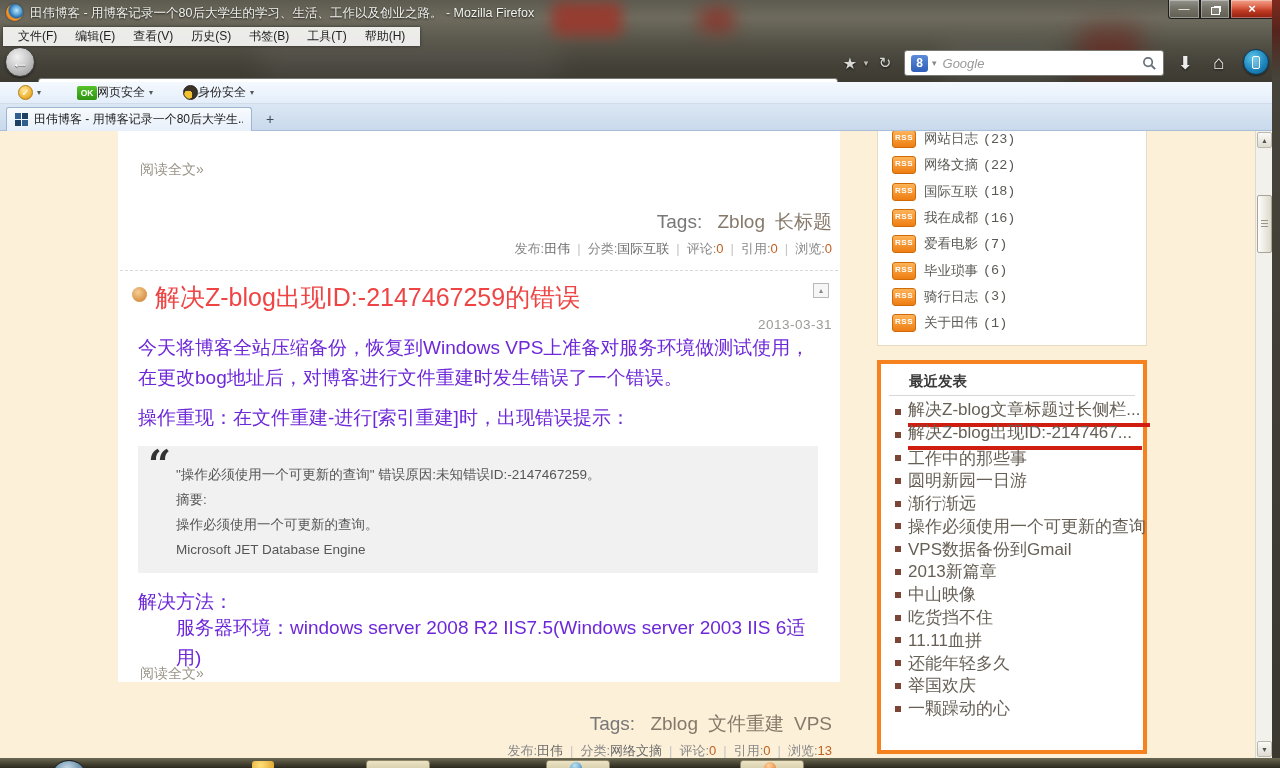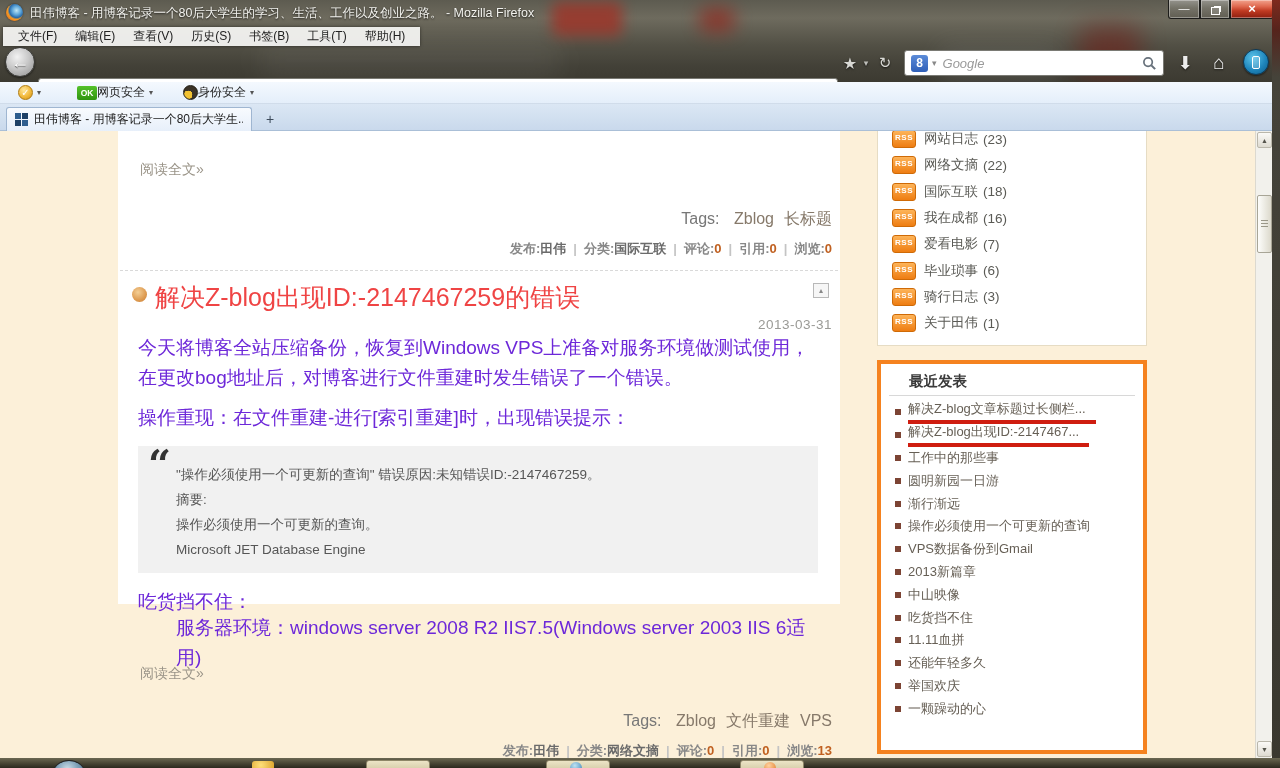--- a/index.html
+++ b/index.html
@@ -89,31 +89,31 @@
     border-radius:3px 3px 0 0; display:flex; align-items:center; padding:0 8px; }
   .favicon { width:13px; height:13px; margin-right:6px; flex:0 0 auto; display:grid;
     grid-template-columns:6px 6px; grid-template-rows:6px 6px; gap:1px; }
   .favicon i { background:#1d4066; } .favicon i:nth-child(1){background:#2e5d8e;} .favicon i:nth-child(4){background:#2e5d8e;}
   .tab-title { font-size:12px; color:#1c1c1c; white-space:nowrap; overflow:hidden; }
   .newtab { position:absolute; left:258px; top:6px; width:24px; height:19px; border-radius:2px;
     color:#3c4a5a; font-size:14px; text-align:center; line-height:18px; }
 
   
   .viewport { position:absolute; left:0; top:131px; width:1280px; height:627px; background:#fcf0d9; overflow:hidden; }
-  .main-col { position:absolute; left:118px; top:0; width:722px; height:473px; background:#fff; }
+  .main-col { position:absolute; left:118px; top:0; width:722px; height:551px; background:#fff; }
 
   .read-more { position:absolute; left:22px; font-size:14px; color:#9a9488; cursor:pointer; }
   .rm1 { top:30px; } .rm2 { top:534px; }
-  .tagline { position:absolute; right:8px; font-size:16px; color:#777; }
+  .tagline { position:absolute; right:8px; font-size:19px; color:#777; }
   .tagline .tlinks { display:inline; list-style:none; }
   .tagline .tlinks li { display:inline; margin-left:10px; color:#86796a; cursor:pointer; }
   .tg1 { top:78px; } .tg2 { top:580px; }
   .metaline { position:absolute; right:8px; font-size:13px; color:#888; list-style:none; }
   .mt1 { top:109px; } .mt2 { top:611px; }
-  .metaline li { display:inline;font-weight:bold; }
+  .metaline li { display:inline; }
   .metaline li + li::before { content:"|"; color:#c4c4c4; padding:0 7px; }
   .meta-value { color:#6b6b6b; }
   .meta-value.num { color:#c06020; }
 
   .post-divider { position:absolute; left:2px; right:2px; top:139px; border-top:1px dashed #d9d9d9; }
 
   .post-title-row { position:absolute; left:0; top:152px; width:100%; height:30px; }
   .title-bullet { position:absolute; left:14px; top:4px; width:15px; height:15px; border-radius:50%;
     background:radial-gradient(circle at 40% 35%, #f4cf96 0%, #dd9a50 60%, #c87f38 100%); }
   .post-title { position:absolute; left:37px; top:-2px; font-size:25px; color:#ef4444; cursor:pointer; }
@@ -131,28 +131,28 @@
   .quote-lines { position:absolute; left:38px; top:16px; right:10px; font-size:13.5px; color:#565656; line-height:25px; }
 
   
   .cat-box { position:absolute; left:877px; top:-10px; width:270px; height:225px; background:#fff;
     border:1px solid #e6dcc4; }
   .cat-list { list-style:none; position:absolute; left:14px; top:4px; right:8px; }
   .cat-list li { height:26.3px; display:flex; align-items:center; font-size:13.5px; color:#5a5a55; cursor:pointer; }
   .rss-badge { width:24px; height:18px; margin-right:8px; flex:0 0 auto; border-radius:3px;
     background:linear-gradient(180deg,#fdb459,#ee7d12); border:1px solid #cf6a06;
     color:#fff; font-size:8px; font-weight:bold; text-align:center; line-height:13px; letter-spacing:.5px; }
-  .cat-count { margin-left:5px; }
+  .cat-count { margin-left:5px;font-family:Liberation Mono, monospace; }
 
   .recent-box { position:absolute; left:877px; top:229px; width:270px; height:394px; background:#fff;
     border:4px solid #f5821f; }
   .recent-title { position:absolute; left:28px; top:8px; font-size:14.5px; font-weight:bold; color:#3a3a3a; }
   .recent-divider { position:absolute; left:8px; right:8px; top:31px; border-top:1px solid #d8d8d8; }
   .recent-list { list-style:none; position:absolute; left:14px; top:37px; right:6px; }
-  .recent-list li { height:22.8px; display:flex; align-items:center; font-size:13px; color:#665f55; cursor:pointer; }
+  .recent-list li { height:22.8px; display:flex; align-items:center; font-size:17px; color:#665f55; cursor:pointer; }
   .sq-bullet { width:6px; height:6px; background:#7c4434; margin-right:7px; flex:0 0 auto; }
   .rtext { white-space:nowrap; }
   .rtext.redline { border-bottom:4px solid #cf1d10; padding:0 10px 2px 0; }
 
   
   .scrollbar { position:absolute; left:1255px; top:0; width:17px; height:627px; background:#f2f1ec;
     border-left:1px solid #dcd9cf; }
   .sb-btn { position:absolute; left:1px; width:15px; height:16px; background:linear-gradient(180deg,#fbfaf7,#dedbd1);
     border:1px solid #bab7ab; border-radius:2px; color:#55544c; font-size:7px; text-align:center; line-height:15px; cursor:pointer; }
   .sb-up { top:1px; } .sb-down { bottom:1px; }
@@ -299,21 +299,21 @@
       <span class="quote-glyph">“</span>
       <div class="quote-lines">
 
       <div>"操作必须使用一个可更新的查询" 错误原因:未知错误ID:-2147467259。</div>
           <div>摘要:</div>
           <div>操作必须使用一个可更新的查询。</div>
           <div>Microsoft JET Database Engine</div>
         </div>
     </div>
 
-    <p class="para p3">吃货挡不住：</p>
+    <p class="para p3">解决方法：</p>
     <p class="para p4">服务器环境：windows server 2008 R2 IIS7.5(Windows server 2003 IIS 6适用)</p>
 
     <a class="read-more rm2">阅读全文»</a>
     <div class="tagline tg2">
       <span>Tags:</span><ul class="tlinks">
         
       <li>Zblog</li><li>文件重建</li><li>VPS</li></ul>
     </div>
     <ul class="metaline mt2">
       

